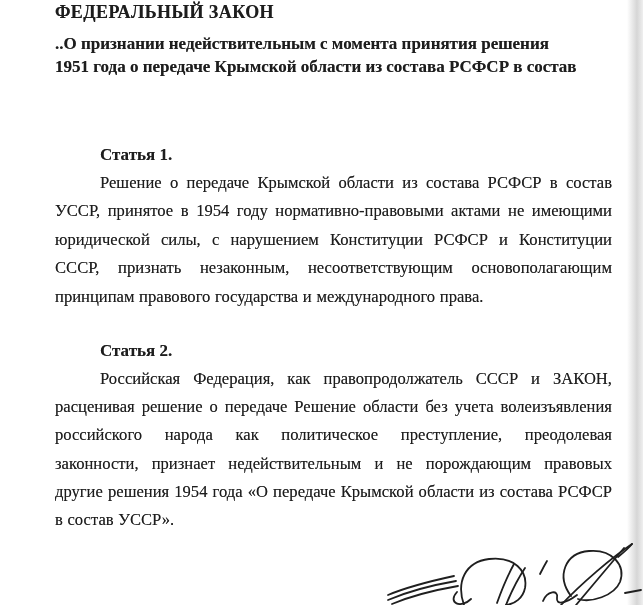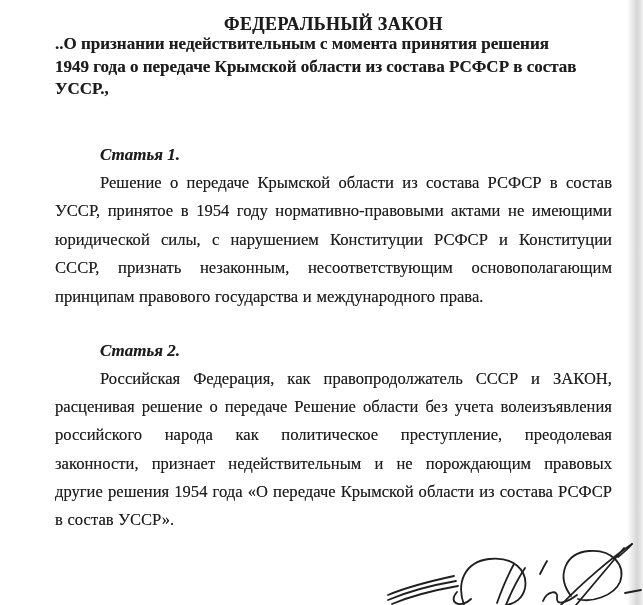--- a/index.html
+++ b/index.html
@@ -14,41 +14,39 @@
     text-shadow: 0 0 0.6px rgba(25,25,25,0.55); 
   }
   .edge-shadow {
     position: absolute;
     top: 0; right: 0;
     width: 16px; height: 100%;
     background: linear-gradient(to right, rgba(214,214,214,0) 0%, #d6d6d6 62%, #efefef 100%);
   }
   .doc-title {
     position: absolute;
-    top: 14px; left: 55px; width: 557px;
+    top: 2px; left: 55px; width: 557px;
     margin: 0;
-    text-align: center;
     font-size: 18px;
     font-weight: bold;
     letter-spacing: 0.4px;
   }
   .doc-subtitle {
     position: absolute;
     top: 33px; left: 55px; width: 557px;
     text-align: left;
     font-weight: bold;
     font-size: 17px;
     line-height: 22.5px;
   }
   .art-heading {
     position: absolute;
     left: 100px;
     font-size: 17px;
     font-weight: bold;
-    font-style: italic;
   }
   #art1-heading { top: 145px; }
   #art2-heading { top: 341px; }
   .para {
     position: absolute;
     left: 55px; width: 557px;
     font-size: 16.6px;
     word-spacing: 0.5px;
   }
   #art1-para { top: 169px; line-height: 28.4px; }
@@ -73,22 +71,21 @@
 <body>
 
 <div class="page">
 
   <div class="edge-shadow"></div>
 
   <h1 class="doc-title">ФЕДЕРАЛЬНЫЙ ЗАКОН</h1>
 
   <div class="doc-subtitle">
     <div>..О признании недействительным с момента принятия решения</div>
-    <div>1949 года о передаче Крымской области из состава РСФСР в состав</div>
-    <div>УССР.,</div>
+    <div>1951 года о передаче Крымской области из состава РСФСР в состав</div>
   </div>
 
   <div class="art-heading" id="art1-heading">Статья 1.</div>
 
   <div class="para" id="art1-para">
     <div class="jline indent">Решение о передаче Крымской области из состава РСФСР в состав</div>
     <div class="jline">УССР, принятое в 1954 году нормативно-правовыми актами не имеющими</div>
     <div class="jline">юридической силы, с нарушением Конституции РСФСР и Конституции</div>
     <div class="jline">СССР, признать незаконным, несоответствующим основополагающим</div>
     <div class="lline">принципам правового государства и международного права.</div>

